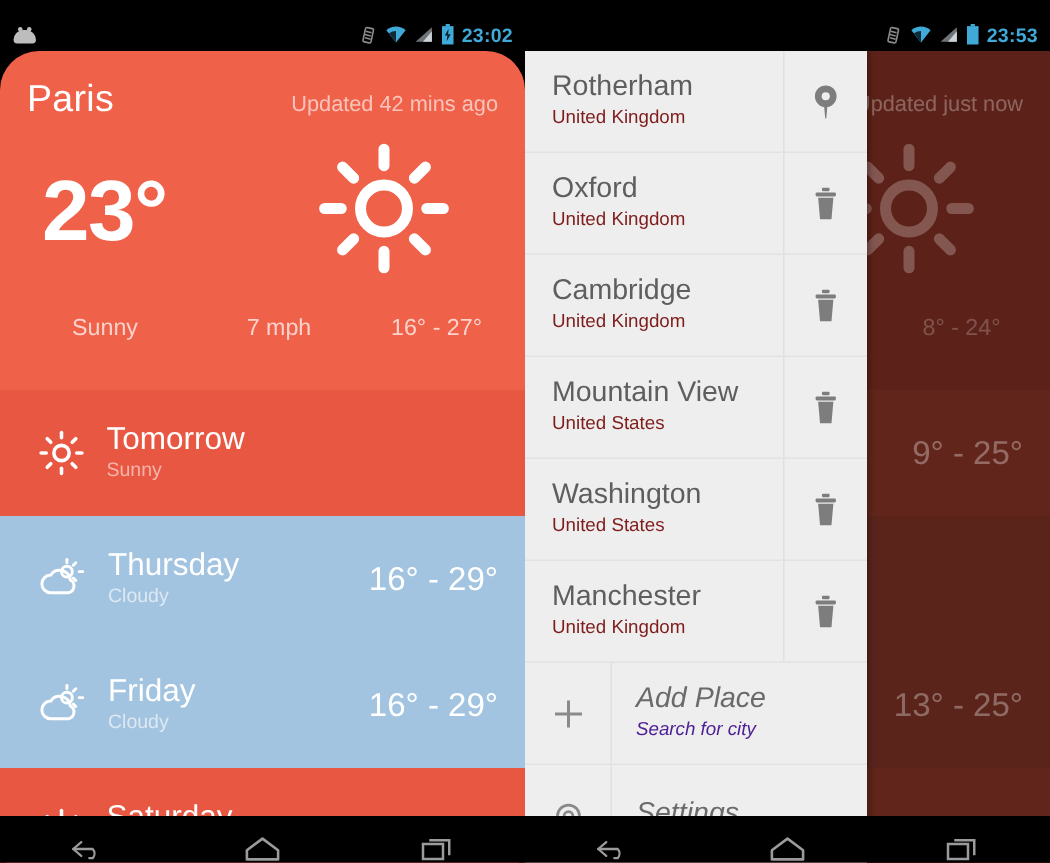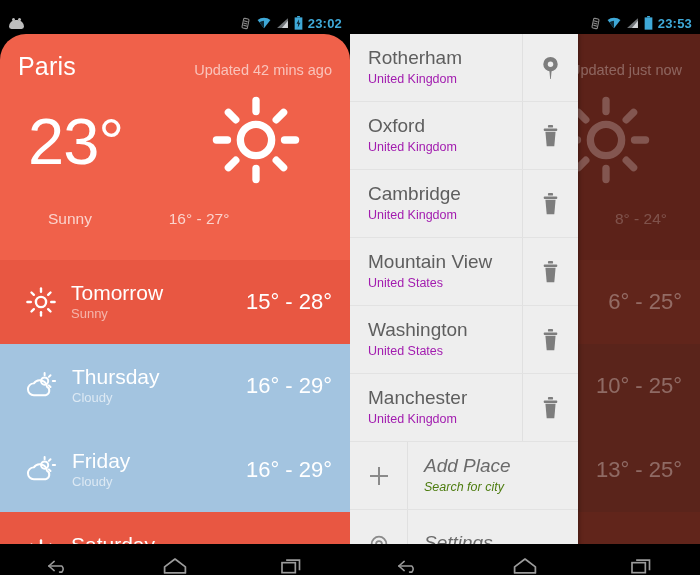--- a/index.html
+++ b/index.html
@@ -24,21 +24,21 @@
     background:#bdbdbd; border-radius:50%; box-shadow:6px 0 0 #bdbdbd; }
   .ic{ display:block; }
 
   
   .weather{ position:absolute; inset:22px 0 0 0; background:#F0614A;border-radius:26px; }
   .w-head{ position:relative; height:226px; }
   .w-topline{ display:flex; align-items:baseline; padding:18px 18px 0 18px; }
   .city{ color:#fff; font-size:25px; font-weight:400; letter-spacing:.2px; }
   .updated{ margin-left:auto; color:rgba(255,255,255,.62); font-size:14.5px; }
   .w-main{ display:flex; align-items:center; padding:6px 20px 0 28px; height:115px; }
-  .bigtemp{ color:#fff; font-size:65px; font-weight:normal; line-height:1; letter-spacing:-1px; }
+  .bigtemp{ color:#fff; font-size:57px; font-weight:bold; line-height:1; letter-spacing:-1px; }
   .bigicon{ margin-left:auto; margin-right:28px; }
   .w-stats{ display:flex; padding:14px 0 0 0; }
   .w-stat{ color:rgba(255,255,255,.72); font-size:15.5px; text-align:center; }
   .w-stat.s1{ width:140px; }
   .w-stat.s2{ width:92px; }
   .w-stat.s3{ width:118px; }
 
   
   .rows{ position:relative; }
   .row{ display:flex; align-items:center; height:84px; padding:0 18px 0 16px; }
@@ -71,29 +71,29 @@
   .dim .row .rtemp{ color:rgba(255,255,255,.32); }
   .dim .row.blue .rday{ color:rgba(255,255,255,.26); }
   .dim .row.blue .rtemp{ color:rgba(255,255,255,.32); }
 
   .drawer{ position:absolute; top:22px; left:0; width:228px; bottom:0; background:#EEEEEE;
     z-index:30; overflow:hidden; box-shadow:1px 0 4px rgba(0,0,0,.35); }
   .place{ position:relative; display:flex; align-items:center; height:68px; padding:0 0 0 18px;
     border-bottom:1px solid #E2E2E2; }
   .place .pinfo{ flex:1 1 auto; }
   .pname{ color:#5E5E5E; font-size:19px; line-height:1.1; }
-  .pcountry{ color:#a21caf; font-size:12.5px; margin-top:2px; }
+  .pcountry{ color:#7f1d1d; font-size:12.5px; margin-top:2px; }
   .pact{ width:56px; flex:0 0 56px; display:flex; align-items:center; justify-content:center;
     border-left:1px solid #E0E0E0; align-self:stretch; }
   .addrow{ display:flex; align-items:center; height:68px; border-bottom:1px solid #E2E2E2;font-style:italic; }
   .addicon{ width:58px; flex:0 0 58px; display:flex; align-items:center; justify-content:center;
     border-right:1px solid #E0E0E0; align-self:stretch; }
   .addtext{ padding-left:16px; }
   .addtitle{ color:#6A6A6A; font-size:19px; line-height:1.1; }
-  .addsub{ color:#4d7c0f; font-size:12.5px; margin-top:2px; }
+  .addsub{ color:#4c1d95; font-size:12.5px; margin-top:2px; }
 </style>
 </head>
 <body>
 
 <div id="root">
 
   <div class="phone left">
 
     <div class="statusbar">
       <div class="sb-left">
@@ -145,20 +145,21 @@
                 <line x1="20" y1="20" x2="28" y2="28"></line>
                 <line x1="72" y1="72" x2="80" y2="80"></line>
                 <line x1="80" y1="20" x2="72" y2="28"></line>
                 <line x1="28" y1="72" x2="20" y2="80"></line>
               </g>
             </svg>
           </span>
         </div>
         <div class="w-stats">
           <span class="w-stat s1">Sunny</span>
+          <span class="w-stat s2">7 mph</span>
           <span class="w-stat s3">16° - 27°</span>
         </div>
       </div>
 
       <div class="rows">
 
         <div class="row red">
           <span class="ricon">
             <svg width="34" height="34" viewBox="0 0 100 100">
                 <g stroke="#fff" stroke-width="7" stroke-linecap="round">
@@ -171,21 +172,20 @@
                   <line x1="71" y1="71" x2="78" y2="78"></line>
               <line x1="78" y1="22" x2="71" y2="29"></line>
                   <line x1="29" y1="71" x2="22" y2="78"></line>
             </g>
               </svg>
           </span>
           <span class="rtext">
             <span class="rday">Tomorrow</span><br>
             <span class="rcond">Sunny</span>
           </span>
-          <span class="rtemp">15° - 28°</span>
         </div>
 
         <div class="row blue">
           <span class="ricon">
             <svg width="36" height="34" viewBox="0 0 110 100">
                 <g stroke="#fff" stroke-width="6" stroke-linecap="round" fill="none">
               <circle cx="63" cy="35" r="11"></circle>
               <line x1="63" y1="10" x2="63" y2="17"></line>
                   <line x1="88" y1="35" x2="95" y2="35"></line>
               <line x1="81" y1="17" x2="76" y2="22"></line>
@@ -331,29 +331,28 @@
         </div>
       </div>
 
       <div class="rows">
         <div class="row red">
           <span class="ricon"></span>
           <span class="rtext">
             <span class="rday">Tomorrow</span><br>
             <span class="rcond">Sunny</span>
           </span>
-          <span class="rtemp">6° - 25°</span>
+          <span class="rtemp">9° - 25°</span>
         </div>
         <div class="row blue">
           <span class="ricon"></span>
           <span class="rtext">
             <span class="rday">Thursday</span><br>
             <span class="rcond">Cloudy</span>
           </span>
-          <span class="rtemp">10° - 25°</span>
         </div>
         <div class="row blue">
           <span class="ricon"></span>
           <span class="rtext">
             <span class="rday">Friday</span><br>
             <span class="rcond">Cloudy</span>
           </span>
           <span class="rtemp">13° - 25°</span>
         </div>
         <div class="row red">

